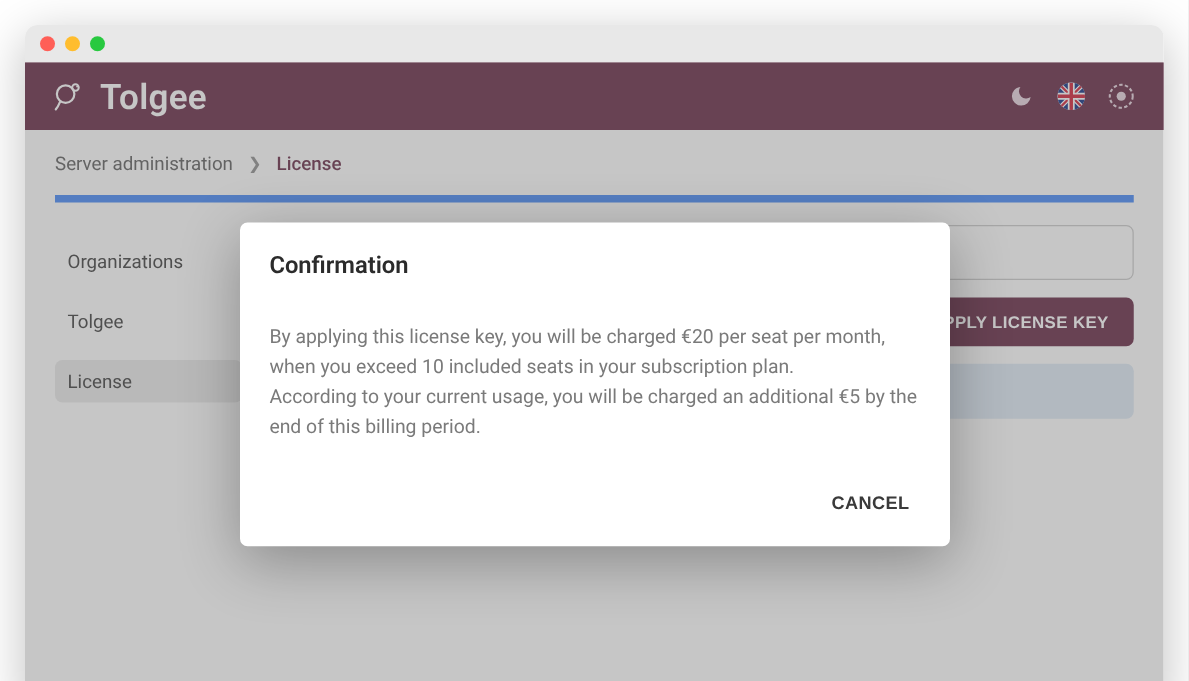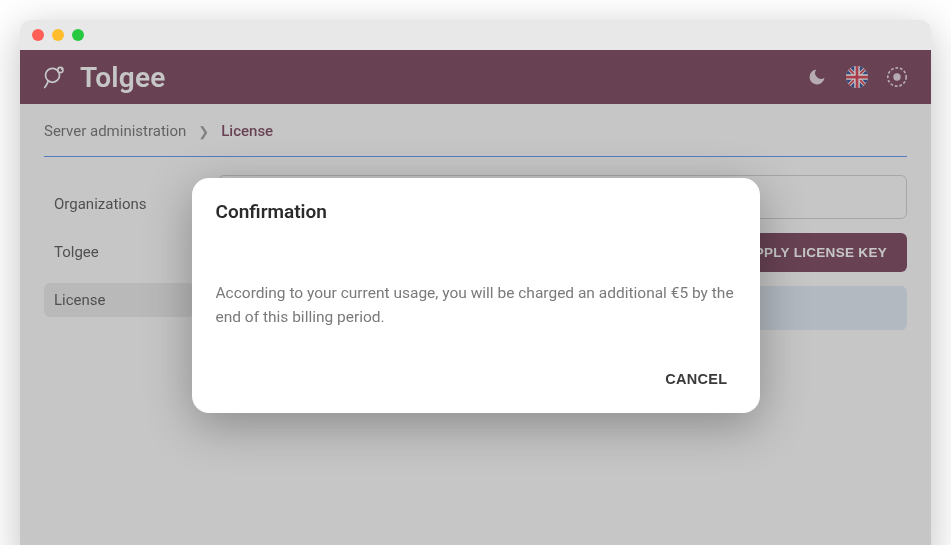--- a/index.html
+++ b/index.html
@@ -55,21 +55,21 @@
       height: calc(100% - 84px);
       position: relative;
     }
     .breadcrumb {
       display: flex;
       align-items: center;
       gap: 12px;
       color: #555;
       font-size: 15px;
       padding-bottom: 16px;
-      border-bottom: 1px solid #3b82f6;
+      border-bottom: 6px solid #3b82f6;
       margin-bottom: 18px;
     }
     .breadcrumb .chev { color: #888; font-size: 13px; }
     .breadcrumb .current { color: #5d1c3a; font-weight: 500; }
 
     .content-row { display: flex; gap: 24px; }
     .sidebar { width: 150px; display: flex; flex-direction: column; gap: 2px; }
     .sidebar-item {
       padding: 8px 10px;
       font-size: 15px;
@@ -114,21 +114,21 @@
       top: 30px; left: 0; right: 0; bottom: 0;
       background: rgba(120,120,120,0.42);
     }
     .modal {
       position: absolute;
       width: 568px;
       left: 50%;
       transform: translateX(-50%);
       top: 158px;
       background: #fff;
-      border-radius: 17px;
+      border-radius: 6px;
       box-shadow: 0 12px 48px rgba(0,0,0,0.3);
       padding: 22px 24px 12px;
     }
     .modal-title {
       font-size: 19px;
       font-weight: 600;
       color: #2b2b2b;
       margin-bottom: 34px;
     }
     .modal-body {
@@ -241,21 +241,21 @@
         <div class="info-box"></div>
       </div>
     </div>
   </div>
 
   <div class="scrim"></div>
 
   <div class="modal">
     <div class="modal-title">Confirmation</div>
     <div class="modal-body">
-      <br>
+      <span>By applying this license key, you will be charged €20 per seat per month, when you exceed 10 included seats in your subscription plan.</span><br>
       <span>According to your current usage, you will be charged an additional €5 by the end of this billing period.</span>
     </div>
     <div class="modal-actions">
       <button class="modal-btn cancel">CANCEL</button>
     </div>
   </div>
 
 </div>
 
 </body></html>

